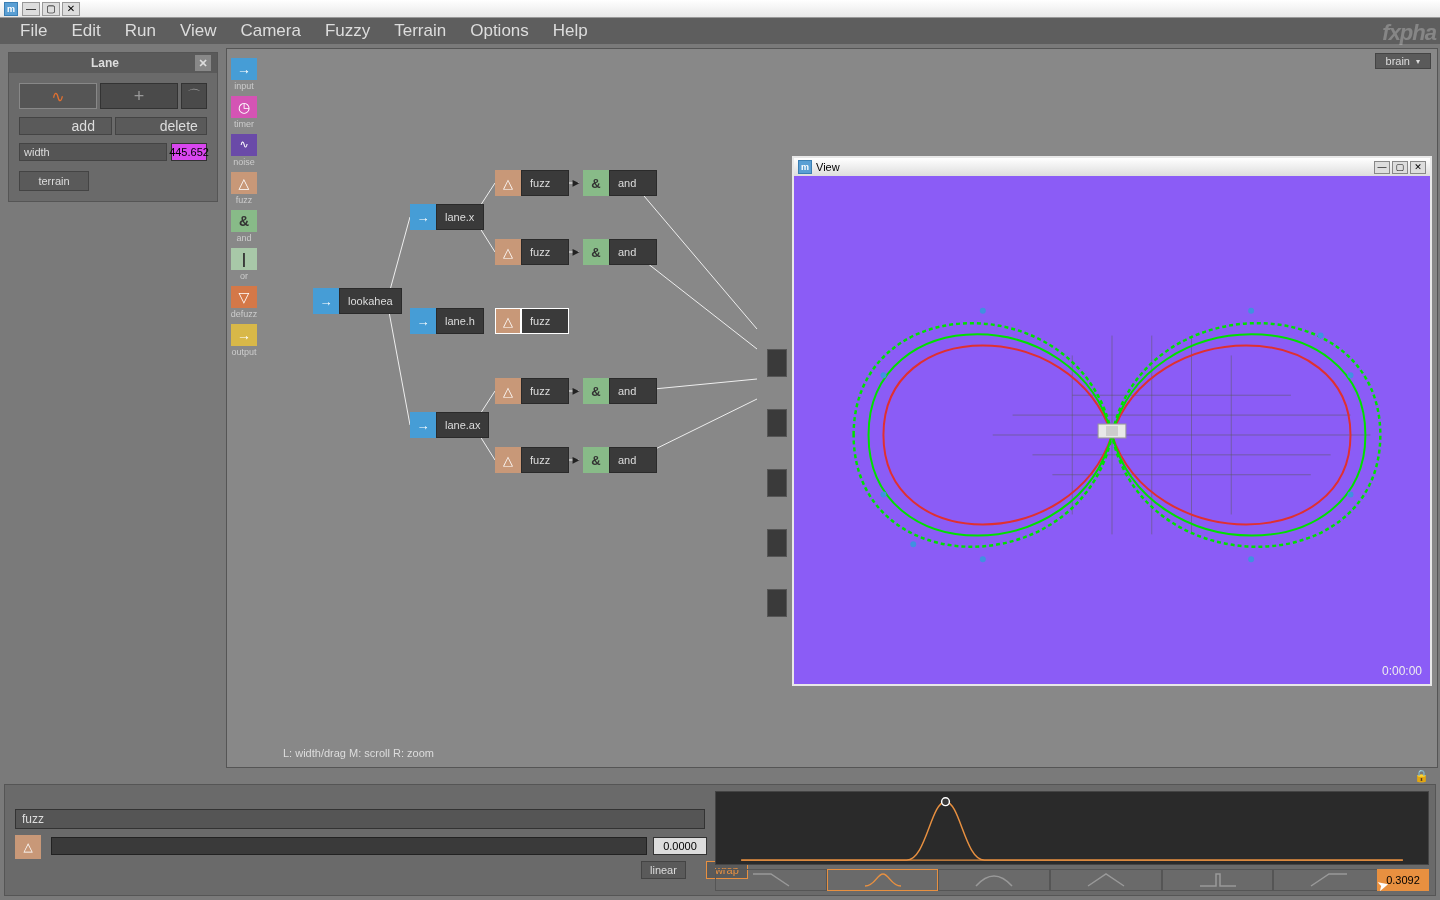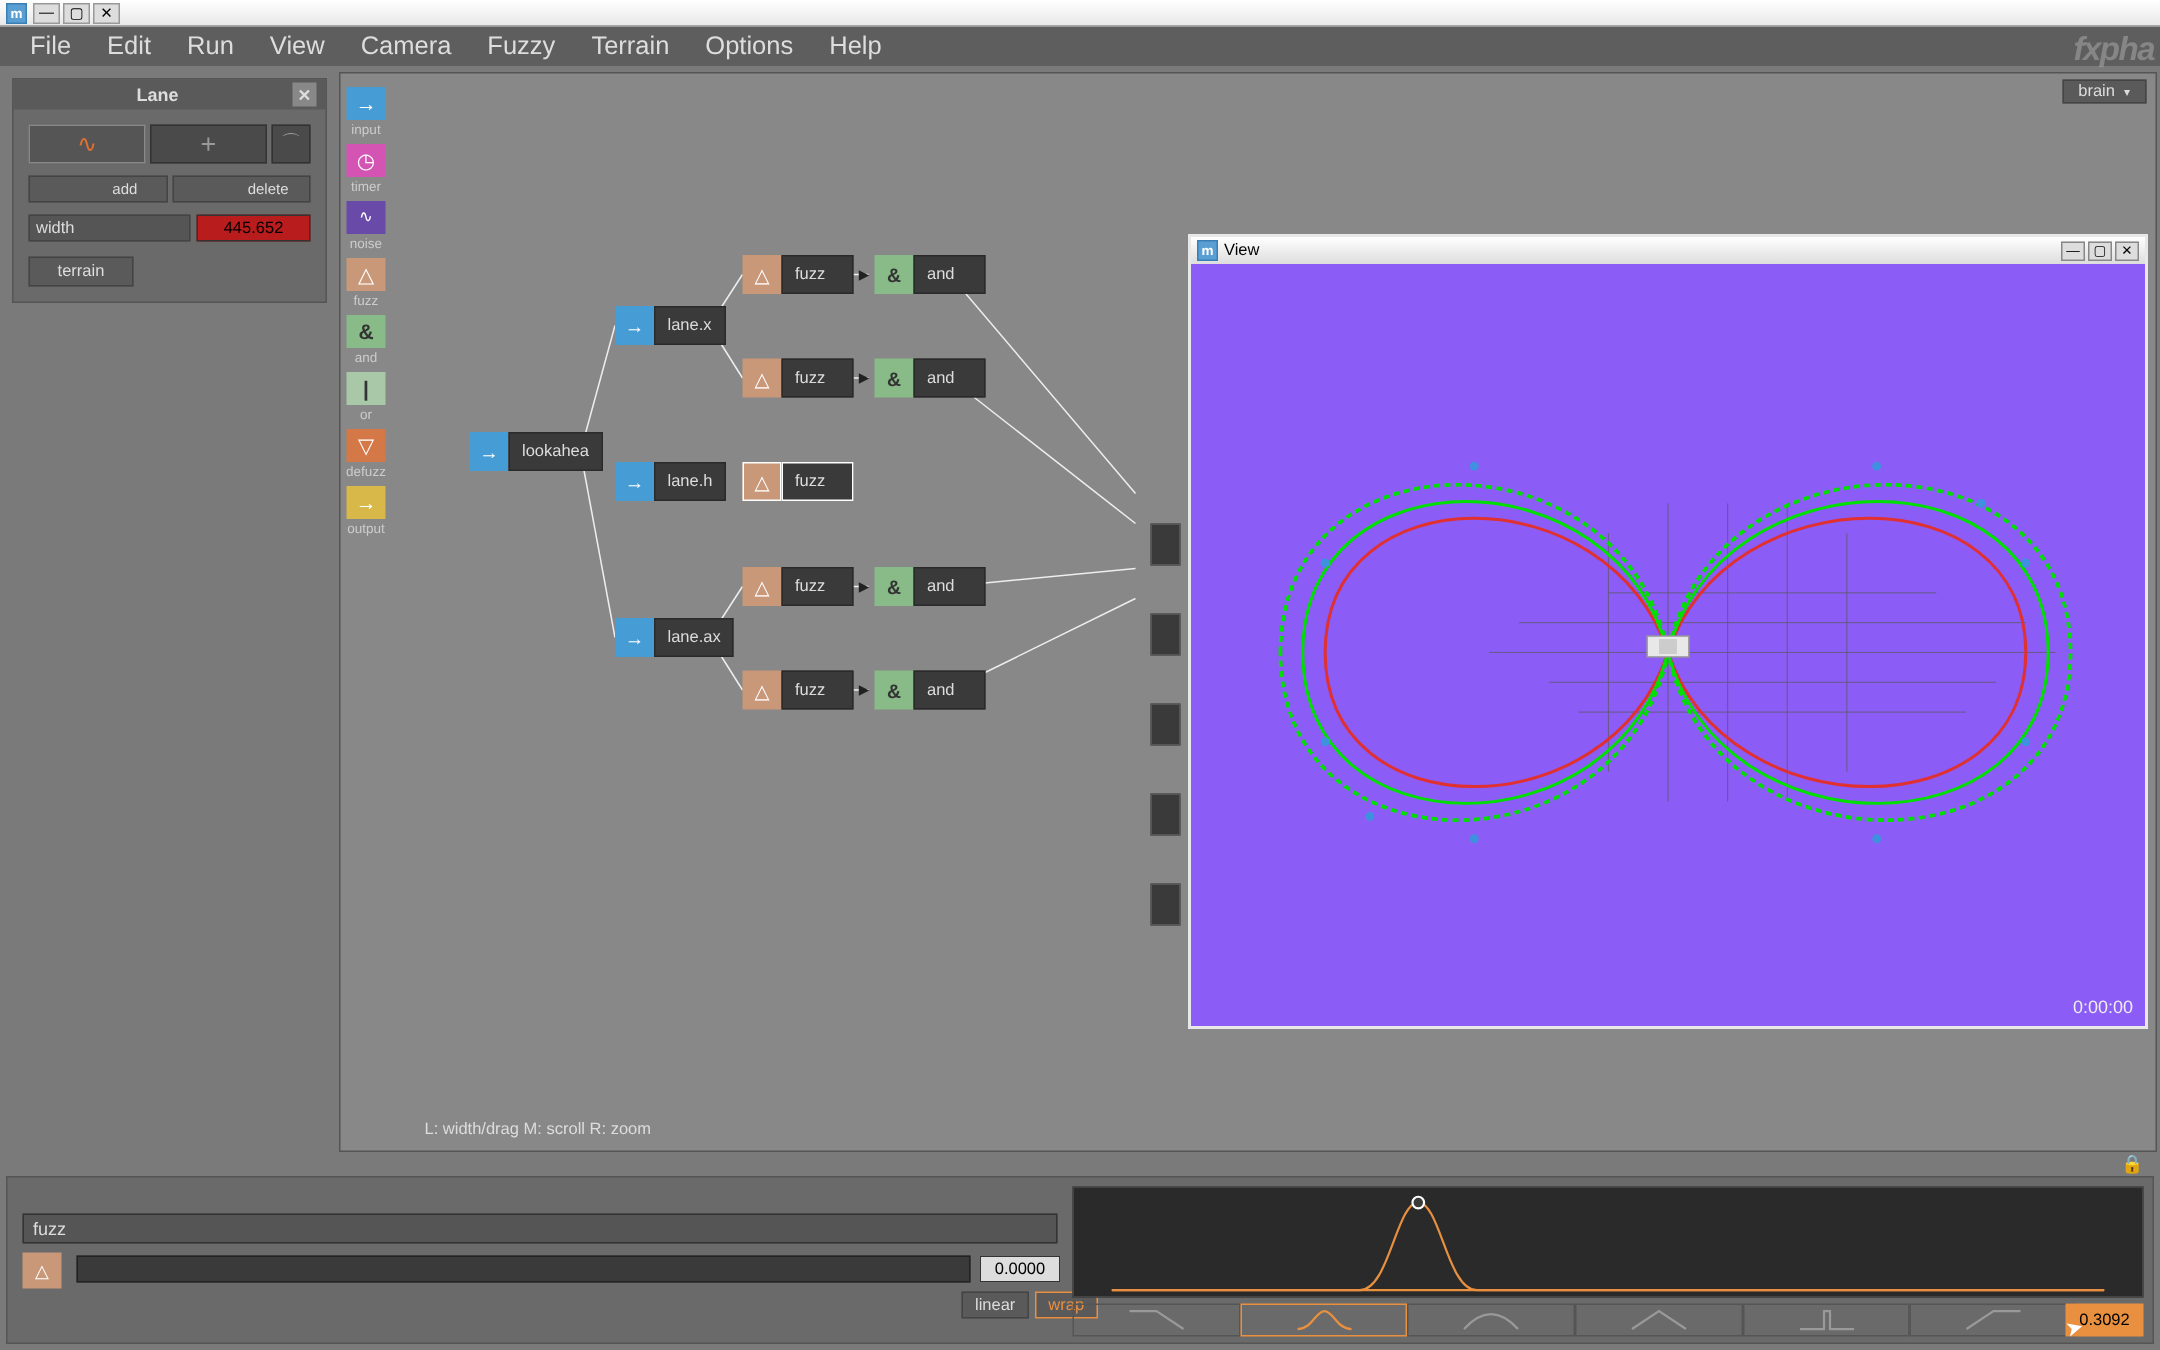--- a/index.html
+++ b/index.html
@@ -23,24 +23,24 @@
 .panel-title { flex: 1; text-align: center; font-size: 12px; }
 .panel-close { width: 16px; height: 16px; background: #888; font-size: 11px; display: flex; align-items: center; justify-content: center; cursor: pointer; }
 .panel-body { padding: 10px; }
 .tool-row { display: flex; gap: 3px; margin-bottom: 8px; }
 .tool-btn { flex: 1; height: 26px; background: #4a4a4a; border: 1px solid #333; display: flex; align-items: center; justify-content: center; cursor: pointer; }
 .tool-btn.active { background: #555; border-color: #888; }
 .tool-curve { color: #e07030; font-size: 16px; }
 .tool-plus { color: #999; font-size: 18px; }
 .tool-bridge { color: #999; font-size: 14px; flex: 0 0 26px; }
 .btn-row { display: flex; gap: 3px; margin-bottom: 8px; }
-.small-btn { flex: 1; height: 18px; background: #5a5a5a; border: 1px solid #444; font-size: 10px; display: flex; align-items: center; justify-content: center; cursor: pointer; padding-left: 36px; }
+.small-btn { flex: 1; height: 18px; background: #5a5a5a; border: 1px solid #444; font-size: 14px; display: flex; align-items: center; justify-content: center; cursor: pointer; padding-left: 36px; }
 .field-row { display: flex; gap: 4px; margin-bottom: 10px; align-items: center; }
 .field-label { flex: 1; background: #555; border: 1px solid #444; height: 18px; display: flex; align-items: center; padding: 0 4px; font-size: 11px; }
-.field-value { width: 76px; background: #b91c1c; color: #000; border: 1px solid #333; height: 18px; display: flex; align-items: center; justify-content: center; font-size: 11px; }
+.field-value { width: 36px; background: #d946ef; color: #000; border: 1px solid #333; height: 18px; display: flex; align-items: center; justify-content: center; font-size: 11px; }
 .color-row { display: flex; gap: 4px; margin-bottom: 10px; align-items: center; }
 .color-swatch { width: 46px; height: 30px; background: #00ff00; border: 1px solid #333; cursor: pointer; }
 .color-slider { flex: 1; height: 12px; background: linear-gradient(to right, #333, #888); border: 1px solid #444; position: relative; cursor: pointer; }
 .color-slider-thumb { position: absolute; left: 10px; top: -2px; width: 6px; height: 16px; background: #999; border: 1px solid #555; }
 .terrain-btn { width: 70px; height: 20px; background: #5a5a5a; border: 1px solid #444; font-size: 11px; display: flex; align-items: center; justify-content: center; cursor: pointer; }
 
 
 .node-palette { position: absolute; left: 226px; top: 56px; width: 36px; display: flex; flex-direction: column; gap: 2px; }
 .palette-item { width: 36px; height: 36px; display: flex; flex-direction: column; align-items: center; justify-content: center; cursor: pointer; position: relative; }
 .palette-icon { width: 26px; height: 22px; display: flex; align-items: center; justify-content: center; font-size: 14px; }
@@ -87,21 +87,21 @@
 
 
 .bottom-panel { position: absolute; left: 4px; right: 4px; bottom: 4px; height: 112px; background: #6a6a6a; border: 1px solid #555; }
 .bottom-lock { position: absolute; right: 6px; top: -16px; font-size: 12px; color: #999; }
 .curve-editor { position: absolute; left: 710px; right: 6px; top: 6px; height: 74px; background: #2a2a2a; border: 1px solid #444; }
 .curve-svg { width: 100%; height: 100%; }
 .fuzz-label-input { position: absolute; left: 10px; top: 24px; width: 690px; height: 20px; background: #555; border: 1px solid #333; color: #ddd; padding: 0 6px; font-size: 12px; display: flex; align-items: center; }
 .fuzz-icon-bottom { position: absolute; left: 10px; top: 50px; width: 26px; height: 24px; background: #c89878; display: flex; align-items: center; justify-content: center; color: #fff; }
 .fuzz-slider { position: absolute; left: 46px; top: 52px; width: 596px; height: 18px; background: #3a3a3a; border: 1px solid #222; }
 .fuzz-slider-val { position: absolute; left: 648px; top: 52px; width: 54px; height: 18px; background: #ddd; color: #000; font-size: 11px; display: flex; align-items: center; justify-content: center; border: 1px solid #333; }
-.interp-row { position: absolute; left: 636px; top: 76px; display: flex; gap: 4px; }
+.interp-row { position: absolute; left: 636px; top: 76px; display: flex; gap: 20px; }
 .interp-btn { padding: 2px 8px; background: #5a5a5a; border: 1px solid #444; font-size: 11px; cursor: pointer; }
 .interp-btn.active { border-color: #e89040; color: #e89040; }
 .curve-tabs { position: absolute; left: 710px; right: 50px; top: 84px; height: 22px; display: flex; }
 .curve-tab { flex: 1; display: flex; align-items: center; justify-content: center; border: 1px solid #555; cursor: pointer; }
 .curve-tab svg { width: 40px; height: 16px; }
 .curve-tab.active { border-color: #e89040; }
 .curve-out-val { position: absolute; right: 6px; top: 84px; width: 52px; height: 22px; background: #e89040; color: #000; font-size: 11px; display: flex; align-items: center; justify-content: center; }
 .cursor-img { position: absolute; right: 46px; bottom: 2px; font-size: 14px; color: #fff; transform: rotate(-15deg); pointer-events: none; }
 
 svg line.edge { stroke: #eee; stroke-width: 1; }

